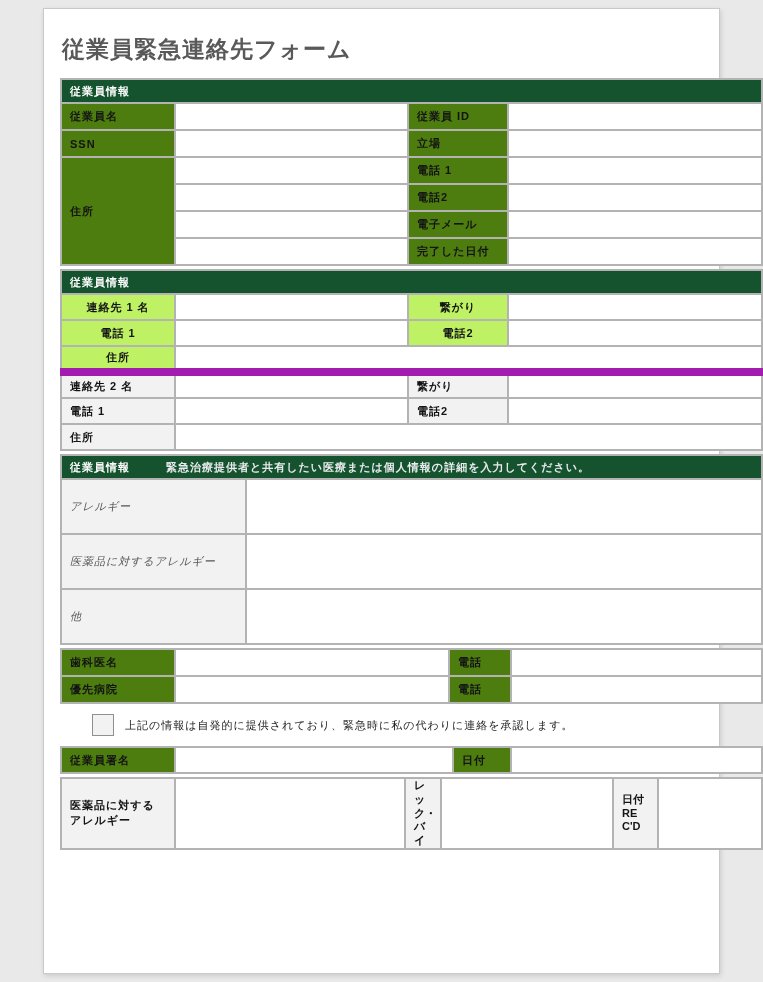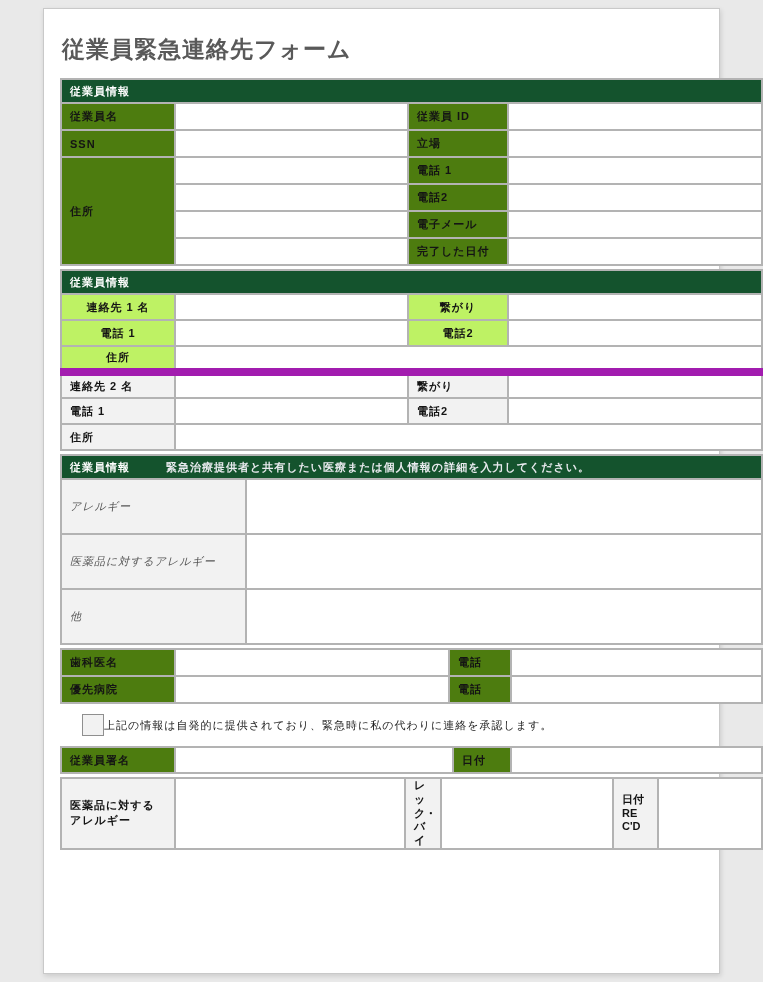--- a/index.html
+++ b/index.html
@@ -56,22 +56,22 @@
   .light { background:#f2f2f2; }
   .inp   { background:#ffffff; }
   tr.r29 { height:27px; }
   tr.r28 { height:26px; }
   tr.r57 { height:55px; }
   tr.r36 { height:34px; }
   tr.sep td { border-top:8px solid #a21caf; }
   .comment-lbl { font-weight:normal; color:#555555; letter-spacing:1px;font-style:italic; }
   .small-lbl { font-size:10px; padding:0 4px; line-height:1.25; word-break:break-all; letter-spacing:0; }
   .consent {
-    display:flex; align-items:center; 
-    margin:8px 0 8px 10px; height:26px;padding-left:12px;
+    display:flex; align-items:center; gap:11px;
+    margin:8px 0 8px 20px; height:26px;padding-left:12px;
   }
   .checkbox {
     box-sizing:border-box;
     width:22px; height:22px;
     background:#f2f2f2;
     border:1px solid #8f8f8f;
     flex:0 0 auto;
   }
   .consent-text { font-size:11px; color:#222222; letter-spacing:1px; }
 </style>

